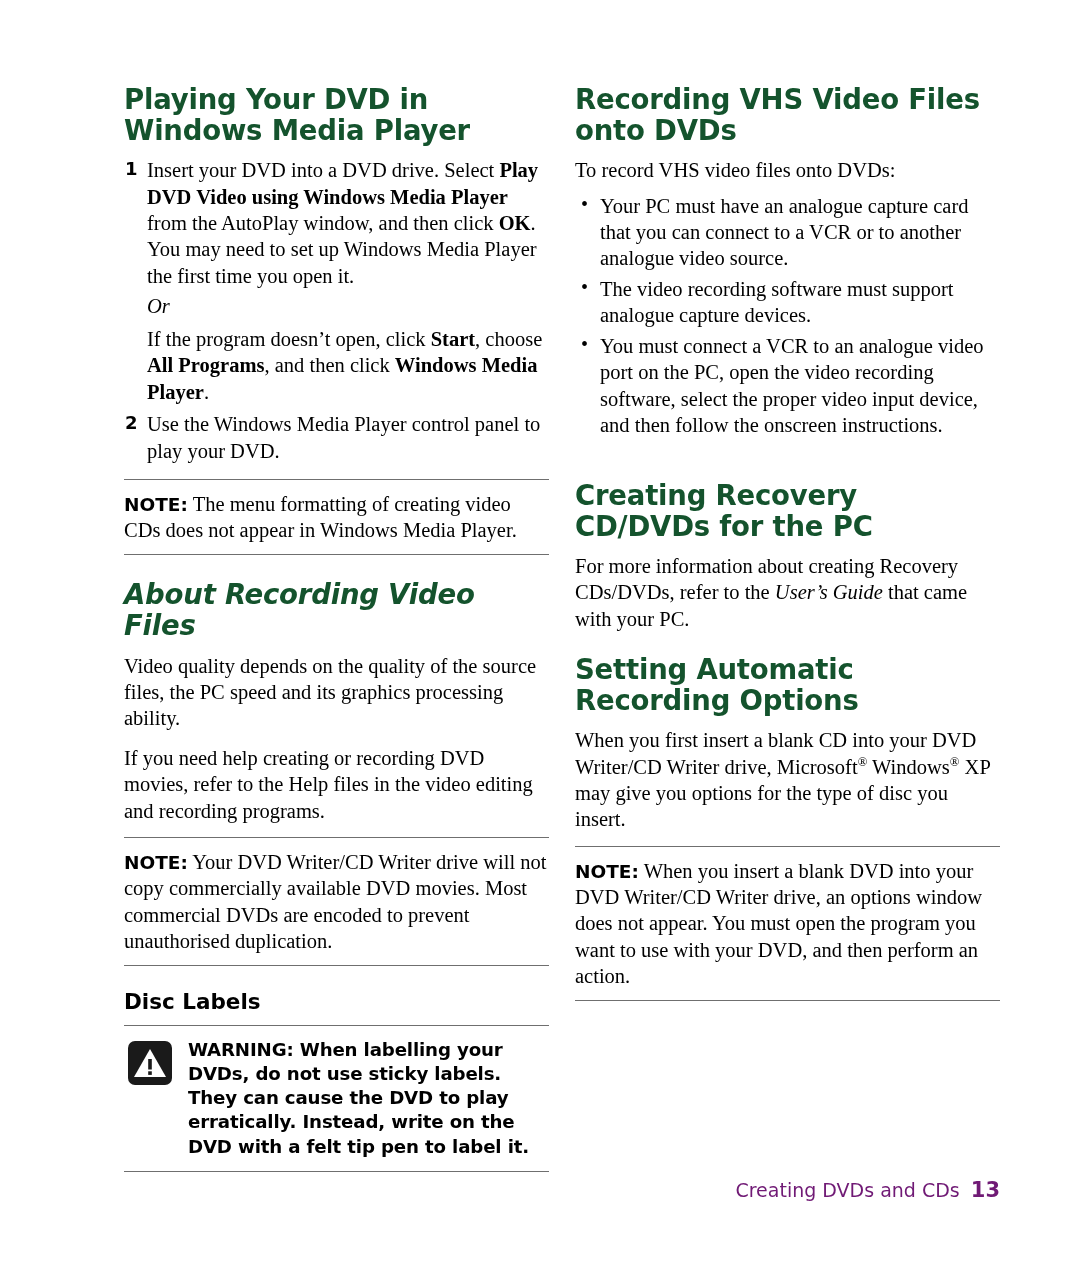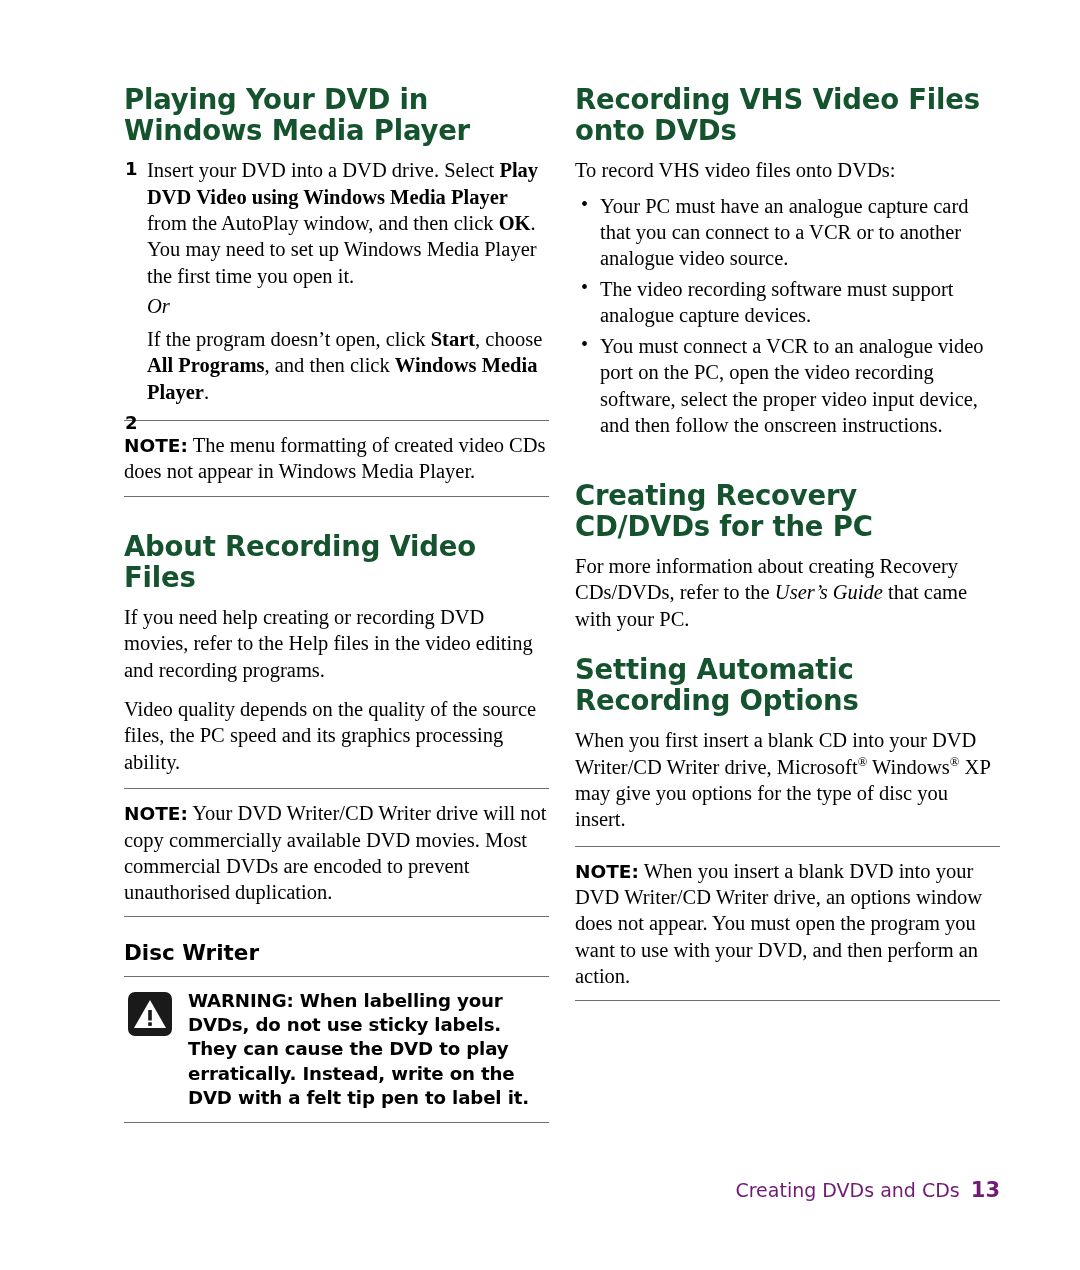--- a/index.html
+++ b/index.html
@@ -188,42 +188,43 @@
         <span class="marker">1</span>
         <span><span>Insert your DVD into a DVD drive. Select </span><span class="b">Play DVD Video using Windows Media Player</span><span> from the AutoPlay window, and then click </span><span class="b">OK</span><span>. You may need to set up Windows Media Player the first time you open it.</span></span>
 
         <div class="or-line">Or</div>
 
         <div class="sub-para"><span>If the program doesn’t open, click </span><span class="b">Start</span><span>, choose </span><span class="b">All Programs</span><span>, and then click </span><span class="b">Windows Media Player</span><span>.</span></div>
       </li>
 
       <li style="margin-top:6px;">
         <span class="marker">2</span>
+        <span>Use the Windows Media Player control panel to play your DVD.</span>
       </li>
     </ol>
 
     <div class="note-block">
       <hr class="rule">
-      <div class="note-body"><span class="note-label">NOTE:</span><span> The menu formatting of created video CDs does not appear in Windows Media Player.</span></div>
-      <hr class="rule">
-    </div>
-
-    <h1 class="sec-head" style="margin-top:34px;">About Recording Video Files</h1>
+      <div class="note-body"><span class="note-label">NOTE:</span><span> The menu formatting of creating video CDs does not appear in Windows Media Player.</span></div>
+      <hr class="rule">
+    </div>
+
+    <h1 class="sec-head" style="margin-top:24px;font-style:italic;">About Recording Video Files</h1>
+
+    <p class="body">Video quality depends on the quality of the source files, the PC speed and its graphics processing ability.</p>
 
     <p class="body">If you need help creating or recording DVD movies, refer to the Help files in the video editing and recording programs.</p>
 
-    <p class="body">Video quality depends on the quality of the source files, the PC speed and its graphics processing ability.</p>
-
     <div class="note-block" style="margin-top:10px;">
       <hr class="rule">
       <div class="note-body"><span class="note-label">NOTE:</span><span> Your DVD Writer/CD Writer drive will not copy commercially available DVD movies. Most commercial DVDs are encoded to prevent unauthorised duplication.</span></div>
       <hr class="rule">
     </div>
 
-    <h3 class="small-head" style="margin-top:24px;">Disc Writer</h3>
+    <h3 class="small-head" style="margin-top:24px;">Disc Labels</h3>
 
     <div class="warn-block">
       <hr class="rule">
       <div class="warn-inner">
         <svg class="warn-icon" viewBox="0 0 44 44">
           <rect x="0" y="0" width="44" height="44" rx="7" ry="7" fill="#1a1a1a"></rect>
           <polygon points="22,8 38,36 6,36" fill="#ffffff"></polygon>
           <rect x="20.2" y="18" width="3.6" height="10.5" fill="#1a1a1a"></rect>
           <rect x="20.2" y="30.3" width="3.6" height="3.6" fill="#1a1a1a"></rect>
         </svg>

